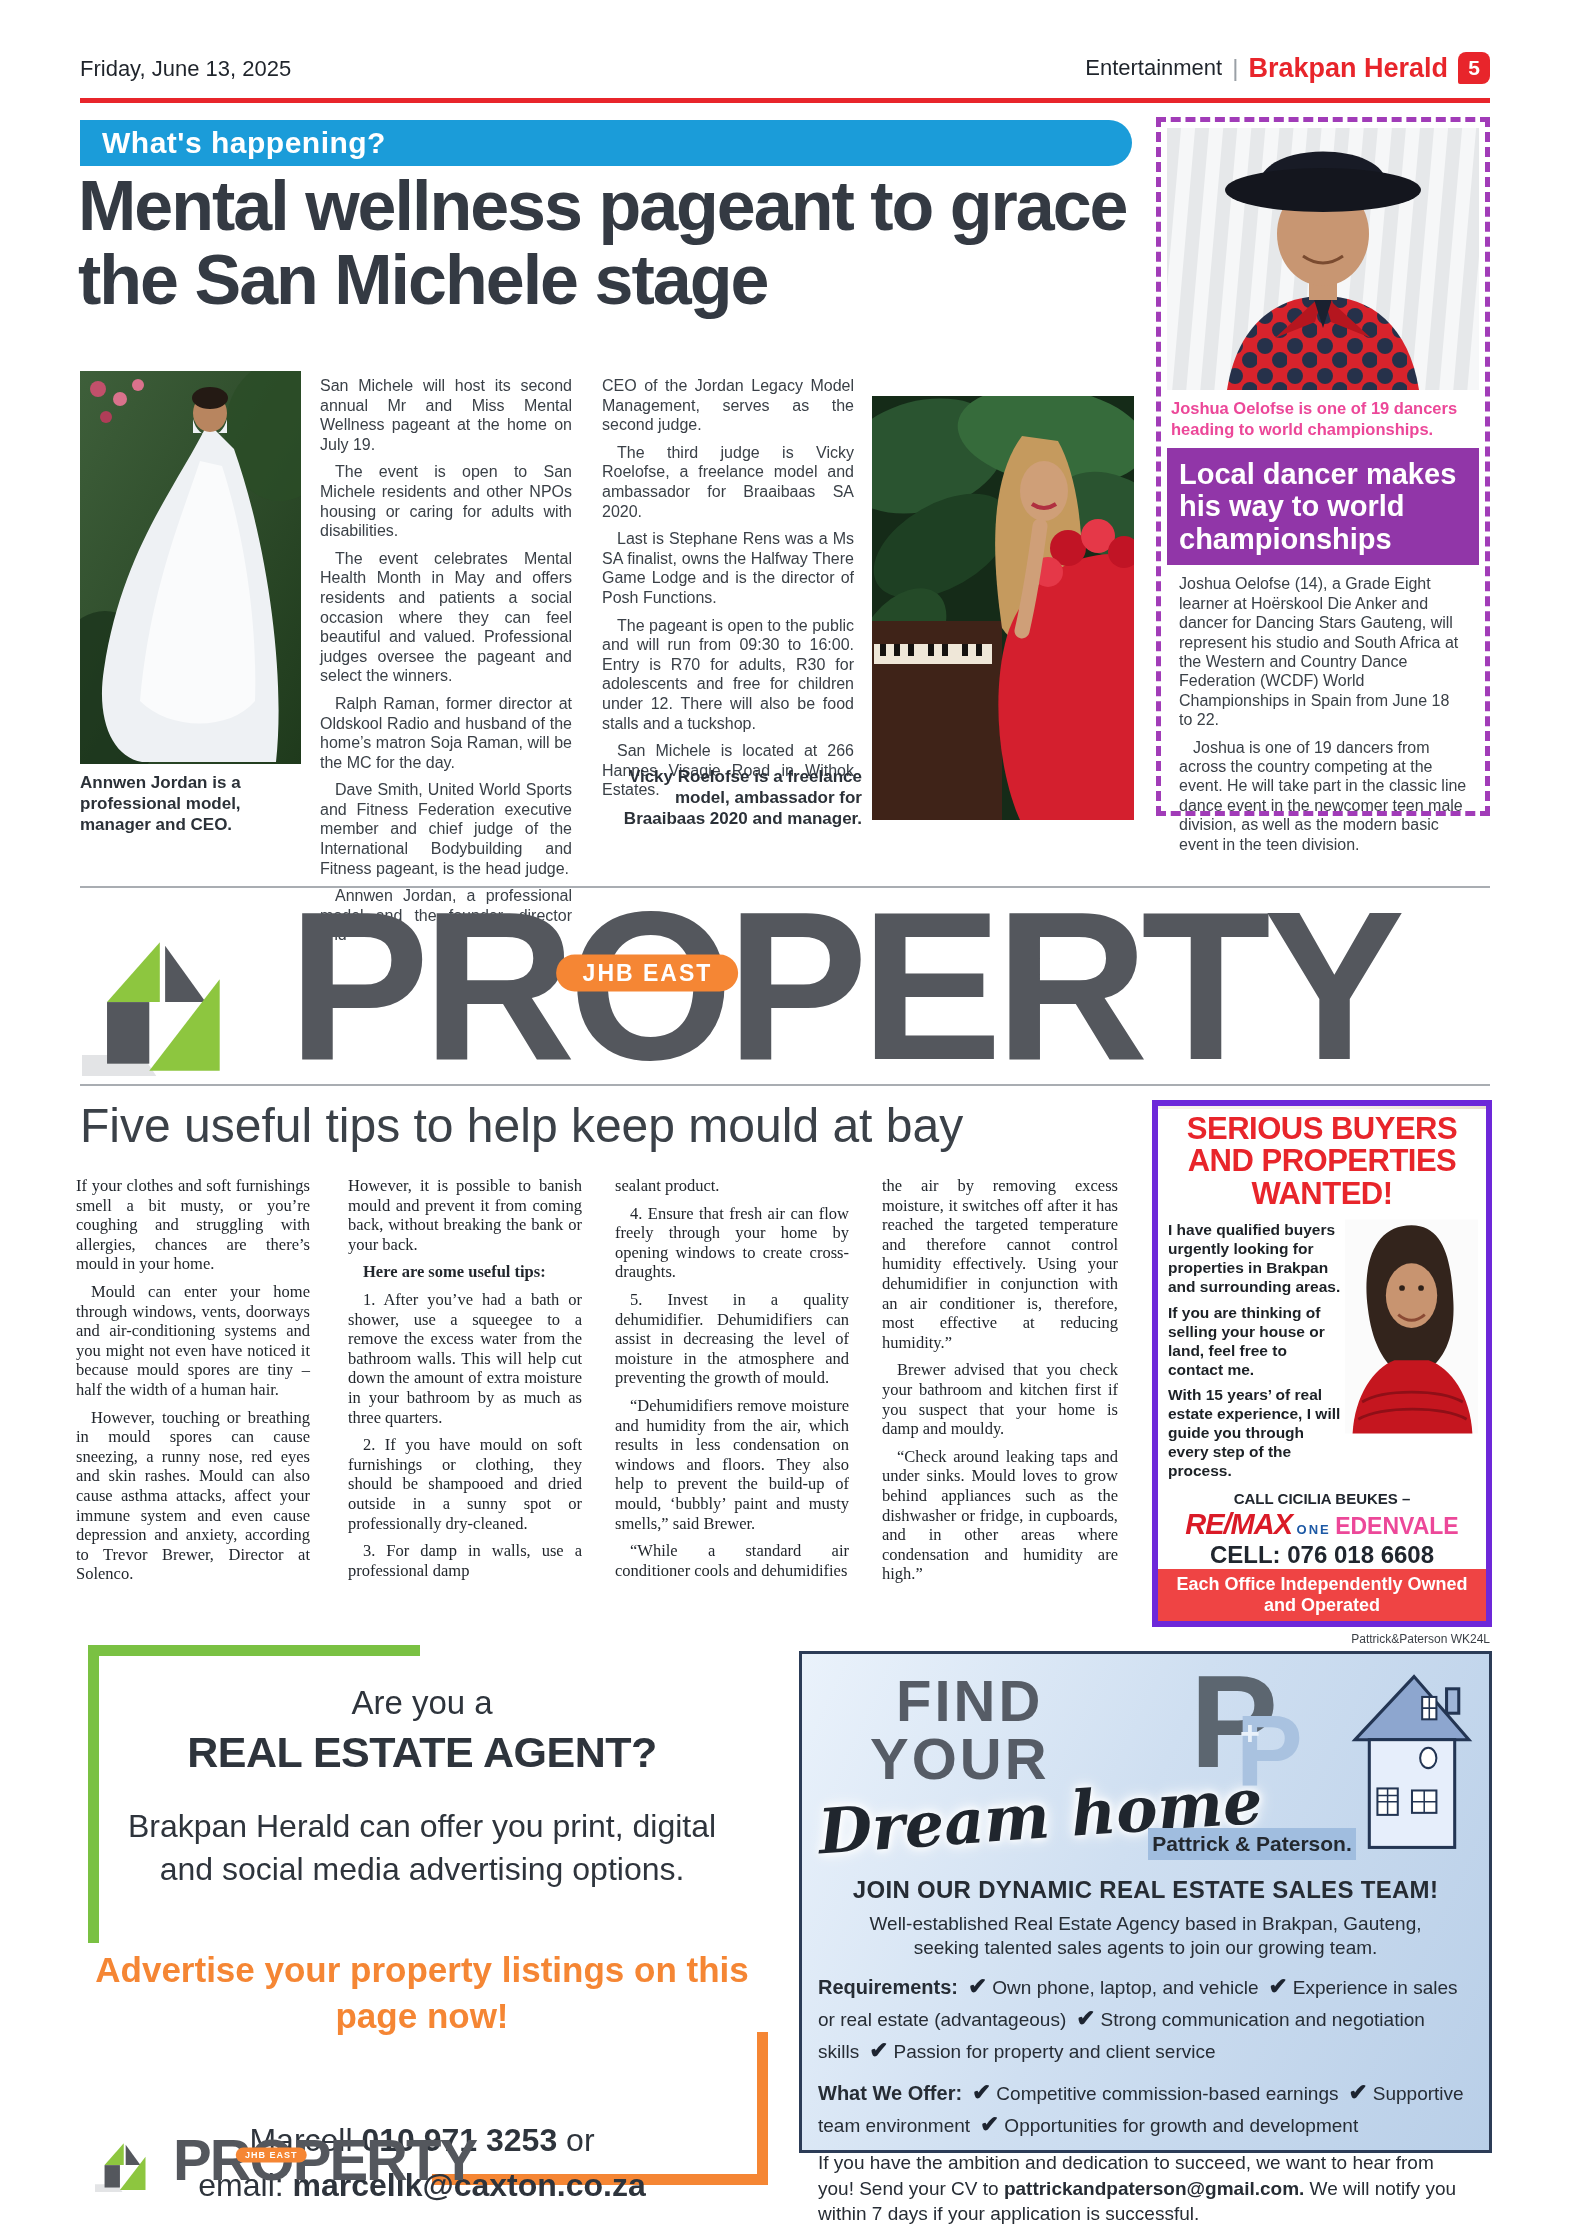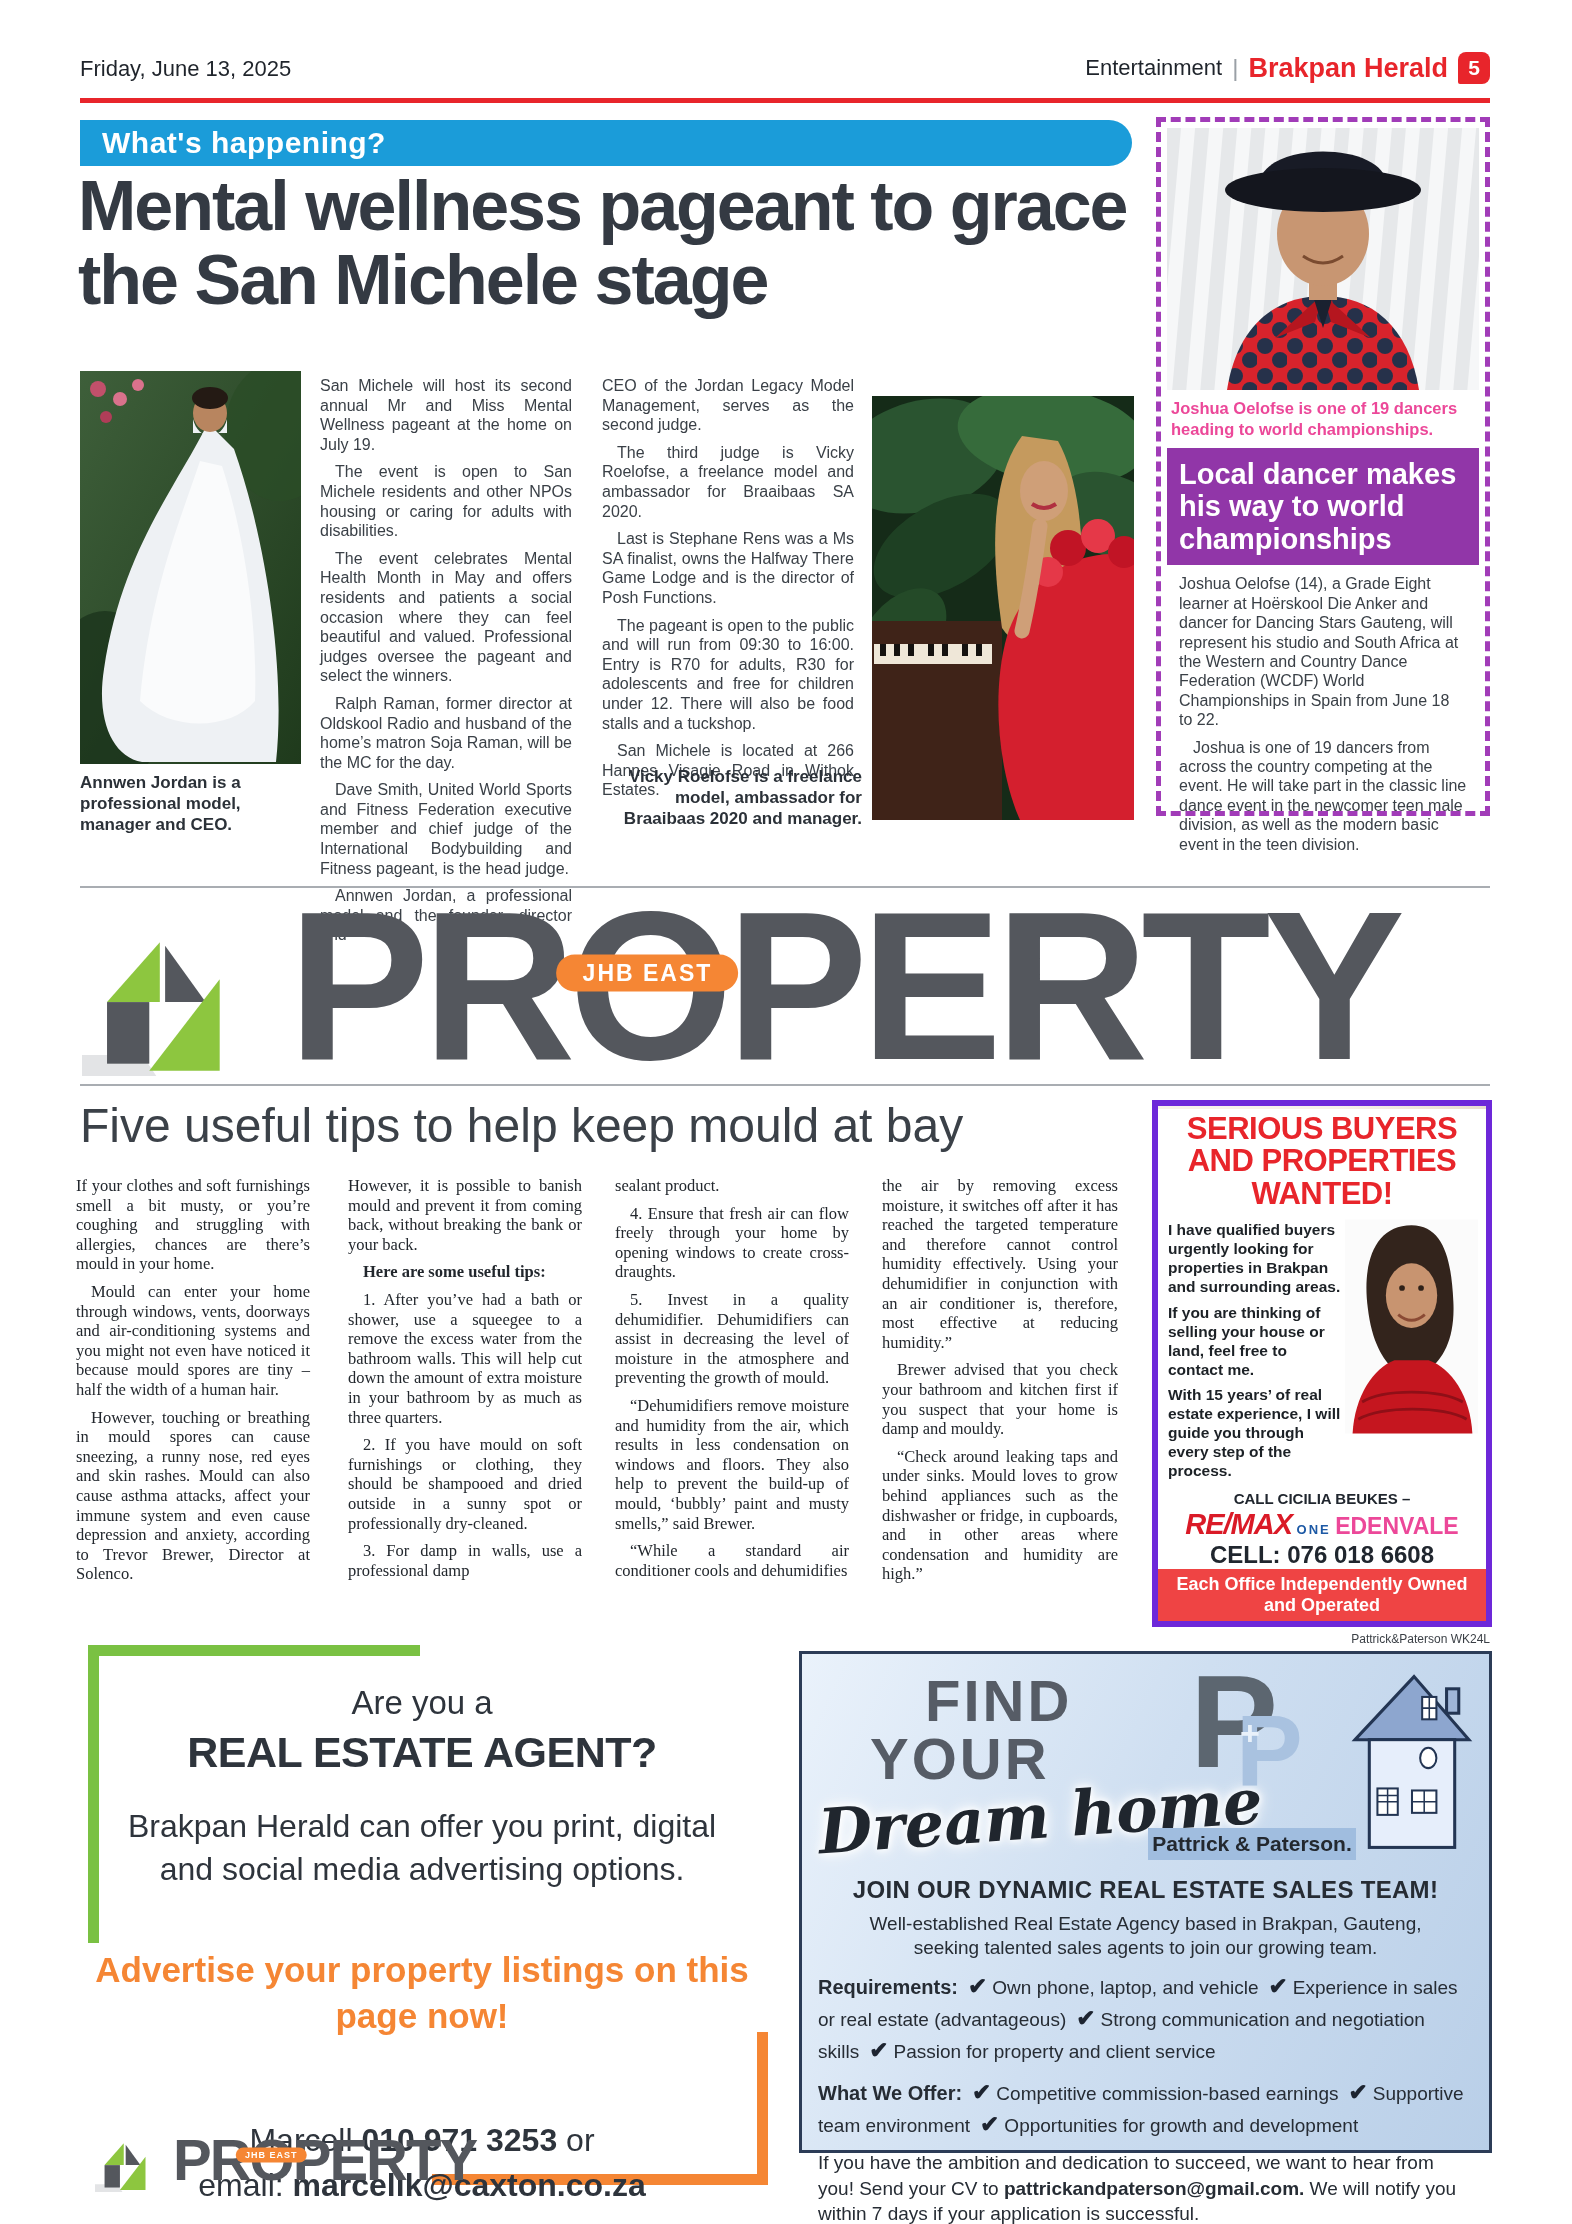--- a/index.html
+++ b/index.html
@@ -97,21 +97,21 @@
   .small-logo{left:95px;top:2128px;display:flex;align-items:center;}
   .small-word{font-size:58px;font-weight:bold;letter-spacing:-2px;color:#54575d;line-height:1;white-space:nowrap;}
   .small-word .jhb-pill{font-size:9px;letter-spacing:1px;padding:3px 9px;top:42%;}
 
   
   .recruit{left:799px;top:1651px;width:693px;height:502px;box-sizing:border-box;border:3px solid #2c3c57;
            background:linear-gradient(115deg,#eaf2fb 0%,#cfdff1 45%,#b9cfe8 100%);
            padding:8px 16px 10px 16px;color:#262c34;}
   .rec-toprow{display:flex;height:212px;}
   .rec-findblk{width:330px;padding-top:10px;}
-  .rec-find{font-size:58px;font-weight:bold;color:#565c66;letter-spacing:3px;line-height:1.0;margin-left:107px;}
+  .rec-find{font-size:58px;font-weight:bold;color:#565c66;letter-spacing:3px;line-height:1.0;margin-left:78px;}
   .rec-your{font-size:58px;font-weight:bold;color:#565c66;letter-spacing:3px;line-height:1.0;margin-left:52px;}
   .rec-script{font-family:"DejaVu Serif",serif;font-style:italic;font-weight:bold;font-size:62px;
               color:#20262e;transform:rotate(-4deg);margin-top:-4px;white-space:nowrap;
               text-shadow:0 0 6px #fff,0 0 12px #fff,0 0 18px #fff;}
   .pp-logo{position:relative;width:190px;height:212px;}
   .pp1{position:absolute;left:42px;top:-6px;font-size:132px;font-weight:bold;color:#5c6670;line-height:1;}
   .pp2{position:absolute;left:88px;top:38px;font-size:100px;font-weight:bold;color:#a9c2e0;line-height:1;}
   .pp-plus{position:absolute;left:92px;top:52px;font-size:34px;font-weight:bold;color:#e9f1fa;}
   .pp-name{position:absolute;left:0px;top:166px;width:208px;background:#a0bddf;color:#23282f;
            font-size:21px;font-weight:bold;text-align:center;padding:4px 0;}

